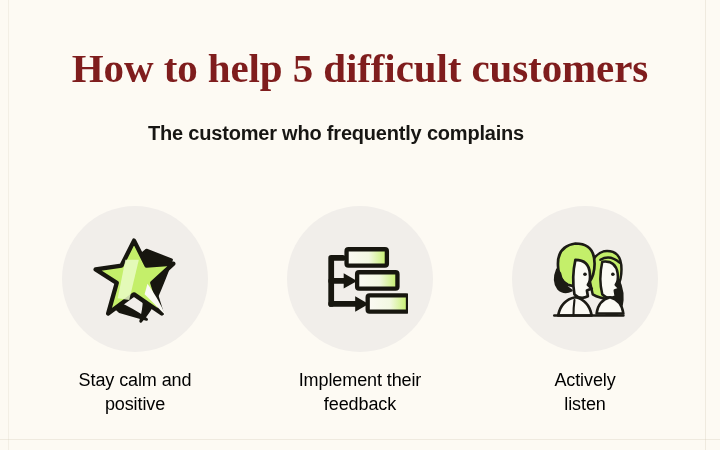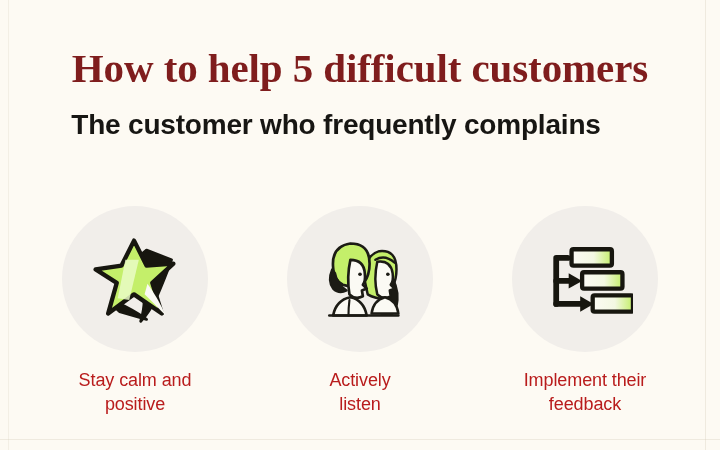--- a/index.html
+++ b/index.html
@@ -59,27 +59,27 @@
     font-family: "Liberation Serif", "DejaVu Serif", serif;
     font-weight: bold;
     font-size: 41px;
     line-height: 48px;
     letter-spacing: -0.1px;
     color: #7f1d1d;
   }
 
   .subhead {
     position: absolute;
-    top: 111px;
+    top: 119px;
     left: 0;
     width: 672px;
     text-align: center;
     font-family: "Liberation Sans", sans-serif;
     font-weight: bold;
-    font-size: 28px;
+    font-size: 20px;
     line-height: 28px;
     letter-spacing: -0.2px;
     color: #171613;
   }
 
   .cards {
     position: absolute;
     top: 206px;
     left: 30px;
     width: 660px;
@@ -109,21 +109,21 @@
     display: block;
   }
 
   .caption {
     margin-top: 16px;
     text-align: center;
     font-family: "Liberation Sans", sans-serif;
     font-weight: normal;
     font-size: 18px;
     line-height: 24px;
-    color: #b91c1c;
+    color: #000000;
     letter-spacing: -0.1px;
     white-space: pre-line;
   }
 </style>
 </head>
 <body>
 
 <div class="slide">
 
   <div class="edge-left"></div>
@@ -145,54 +145,20 @@
 
             <path d="M49 10 L62 36 L90 34 L68 54 L78 86 L49 66 L22 86 L31 54 L9 40 L36 36 Z" fill="#c4ef6a" stroke="#17160f" stroke-width="4.5" stroke-linejoin="round"></path>
 
             <path d="M40 30 L54 30 L44 72 L32 70 Z" fill="#eafbc6" opacity="0.85"></path>
             <path d="M63 55 Q74 70 82 88 Q70 76 60 66 Z" fill="#fbfaf4"></path>
           </svg>
         </span>
       </div>
       <div class="caption">Stay calm and
 positive</div>
-    </div>
-
-    <div class="card">
-      <div class="icon-circle">
-        <span>
-          <svg width="96" height="96" viewBox="0 0 100 100" aria-hidden="true">
-
-            <path d="M55 52 Q53 26 70 21 Q88 19 88 40 Q88 50 84 58 L80 70 Q68 72 58 66 Z" fill="#c4ef6a" stroke="#1c1b15" stroke-width="2.6" stroke-linejoin="round"></path>
-
-            <path d="M80 44 Q90 56 89 72 Q88 82 84 86 L72 86 Q78 70 75 56 Z" fill="#1c1b15" stroke="#1c1b15" stroke-width="2.4" stroke-linejoin="round"></path>
-
-            <path d="M68 32 Q82 30 84 44 Q85 52 82 56 L86 60 L81 62 L82 68 Q74 72 68 66 Q64 50 68 32 Z" fill="#fbfaf4" stroke="#1c1b15" stroke-width="2.6" stroke-linejoin="round"></path>
-            <circle cx="79" cy="45" r="1.9" fill="#1c1b15"></circle>
-
-            <path d="M62 86 Q64 72 76 69 Q88 72 90 86 Z" fill="#fbfaf4" stroke="#1c1b15" stroke-width="2.6" stroke-linejoin="round"></path>
-
-            <path d="M66 30 Q76 24 86 33" fill="none" stroke="#1c1b15" stroke-width="2.4" stroke-linecap="round"></path>
-
-            <path d="M22 38 Q20 16 40 13 Q60 13 60 34 Q60 46 54 54 Q44 60 32 56 Q22 50 22 38 Z" fill="#c4ef6a" stroke="#1c1b15" stroke-width="2.8" stroke-linejoin="round"></path>
-
-            <path d="M21 40 Q16 52 22 60 Q28 66 36 62 Q26 56 24 44 Z" fill="#1c1b15" stroke="#1c1b15" stroke-width="2.4" stroke-linejoin="round"></path>
-
-            <path d="M40 30 Q54 30 55 44 Q56 52 53 56 L57 60 L52 62 L53 68 Q45 72 39 66 Q36 48 40 30 Z" fill="#fbfaf4" stroke="#1c1b15" stroke-width="2.8" stroke-linejoin="round"></path>
-            <circle cx="50" cy="45" r="1.9" fill="#1c1b15"></circle>
-
-            <path d="M22 88 Q25 72 40 69 Q54 72 57 88 Z" fill="#fbfaf4" stroke="#1c1b15" stroke-width="2.8" stroke-linejoin="round"></path>
-            <path d="M39 72 Q38 80 38 88" fill="none" stroke="#1c1b15" stroke-width="2.2" stroke-linecap="round"></path>
-
-            <path d="M18 88 L90 88" fill="none" stroke="#1c1b15" stroke-width="2.6" stroke-linecap="round"></path>
-          </svg>
-        </span>
-      </div>
-      <div class="caption">Actively
-listen</div>
     </div>
 
     <div class="card">
       <div class="icon-circle">
         <span>
           <svg width="96" height="96" viewBox="0 0 100 100" aria-hidden="true">
             <defs>
               <linearGradient id="barfill" x1="0" y1="0" x2="1" y2="0">
                 <stop offset="0%" stop-color="#fbfaf4"></stop>
                 <stop offset="55%" stop-color="#f3f8e2"></stop>
@@ -213,14 +179,48 @@
             <rect x="47" y="43" width="42" height="17" rx="2" fill="url(#barfill)" stroke="#17160f" stroke-width="4.5"></rect>
 
             <rect x="58" y="67" width="42" height="17" rx="2" fill="url(#barfill)" stroke="#17160f" stroke-width="4.5"></rect>
           </svg>
         </span>
       </div>
       <div class="caption">Implement their
 feedback</div>
     </div>
 
+    <div class="card">
+      <div class="icon-circle">
+        <span>
+          <svg width="96" height="96" viewBox="0 0 100 100" aria-hidden="true">
+
+            <path d="M55 52 Q53 26 70 21 Q88 19 88 40 Q88 50 84 58 L80 70 Q68 72 58 66 Z" fill="#c4ef6a" stroke="#1c1b15" stroke-width="2.6" stroke-linejoin="round"></path>
+
+            <path d="M80 44 Q90 56 89 72 Q88 82 84 86 L72 86 Q78 70 75 56 Z" fill="#1c1b15" stroke="#1c1b15" stroke-width="2.4" stroke-linejoin="round"></path>
+
+            <path d="M68 32 Q82 30 84 44 Q85 52 82 56 L86 60 L81 62 L82 68 Q74 72 68 66 Q64 50 68 32 Z" fill="#fbfaf4" stroke="#1c1b15" stroke-width="2.6" stroke-linejoin="round"></path>
+            <circle cx="79" cy="45" r="1.9" fill="#1c1b15"></circle>
+
+            <path d="M62 86 Q64 72 76 69 Q88 72 90 86 Z" fill="#fbfaf4" stroke="#1c1b15" stroke-width="2.6" stroke-linejoin="round"></path>
+
+            <path d="M66 30 Q76 24 86 33" fill="none" stroke="#1c1b15" stroke-width="2.4" stroke-linecap="round"></path>
+
+            <path d="M22 38 Q20 16 40 13 Q60 13 60 34 Q60 46 54 54 Q44 60 32 56 Q22 50 22 38 Z" fill="#c4ef6a" stroke="#1c1b15" stroke-width="2.8" stroke-linejoin="round"></path>
+
+            <path d="M21 40 Q16 52 22 60 Q28 66 36 62 Q26 56 24 44 Z" fill="#1c1b15" stroke="#1c1b15" stroke-width="2.4" stroke-linejoin="round"></path>
+
+            <path d="M40 30 Q54 30 55 44 Q56 52 53 56 L57 60 L52 62 L53 68 Q45 72 39 66 Q36 48 40 30 Z" fill="#fbfaf4" stroke="#1c1b15" stroke-width="2.8" stroke-linejoin="round"></path>
+            <circle cx="50" cy="45" r="1.9" fill="#1c1b15"></circle>
+
+            <path d="M22 88 Q25 72 40 69 Q54 72 57 88 Z" fill="#fbfaf4" stroke="#1c1b15" stroke-width="2.8" stroke-linejoin="round"></path>
+            <path d="M39 72 Q38 80 38 88" fill="none" stroke="#1c1b15" stroke-width="2.2" stroke-linecap="round"></path>
+
+            <path d="M18 88 L90 88" fill="none" stroke="#1c1b15" stroke-width="2.6" stroke-linecap="round"></path>
+          </svg>
+        </span>
+      </div>
+      <div class="caption">Actively
+listen</div>
+    </div>
+
   </div>
 </div>
 
 </body></html>

